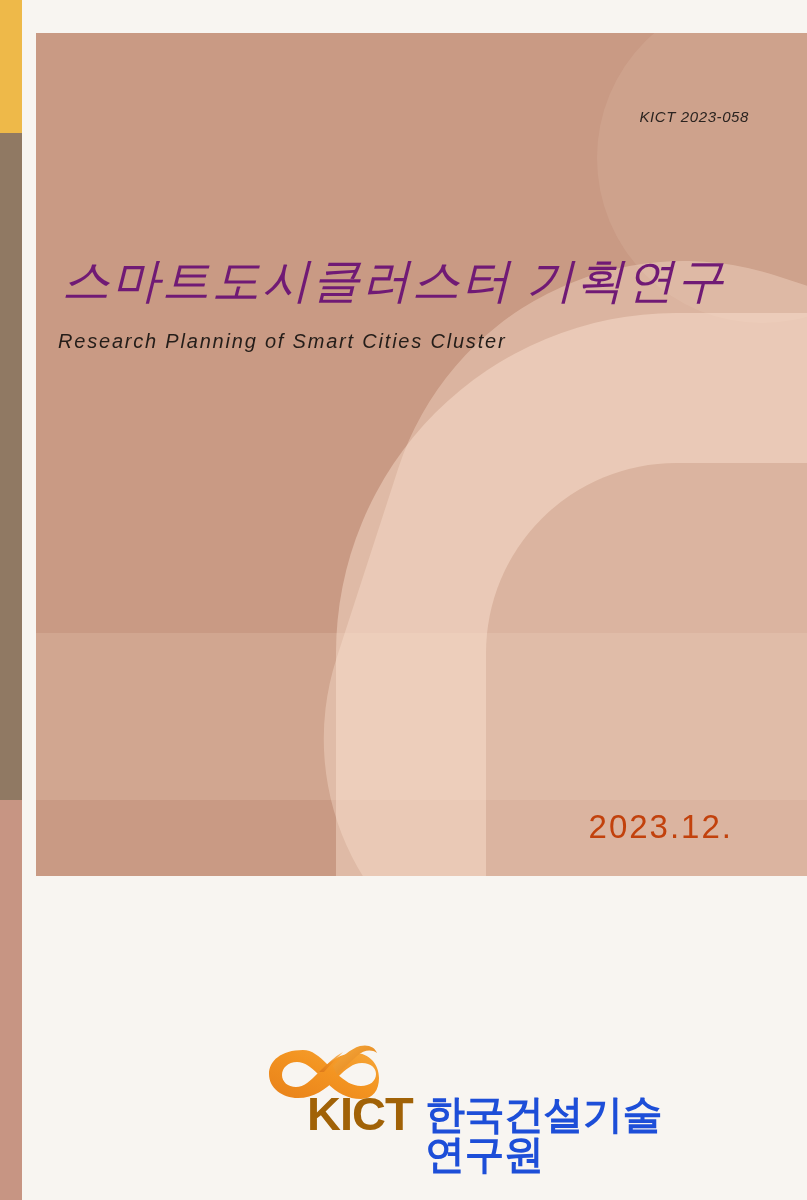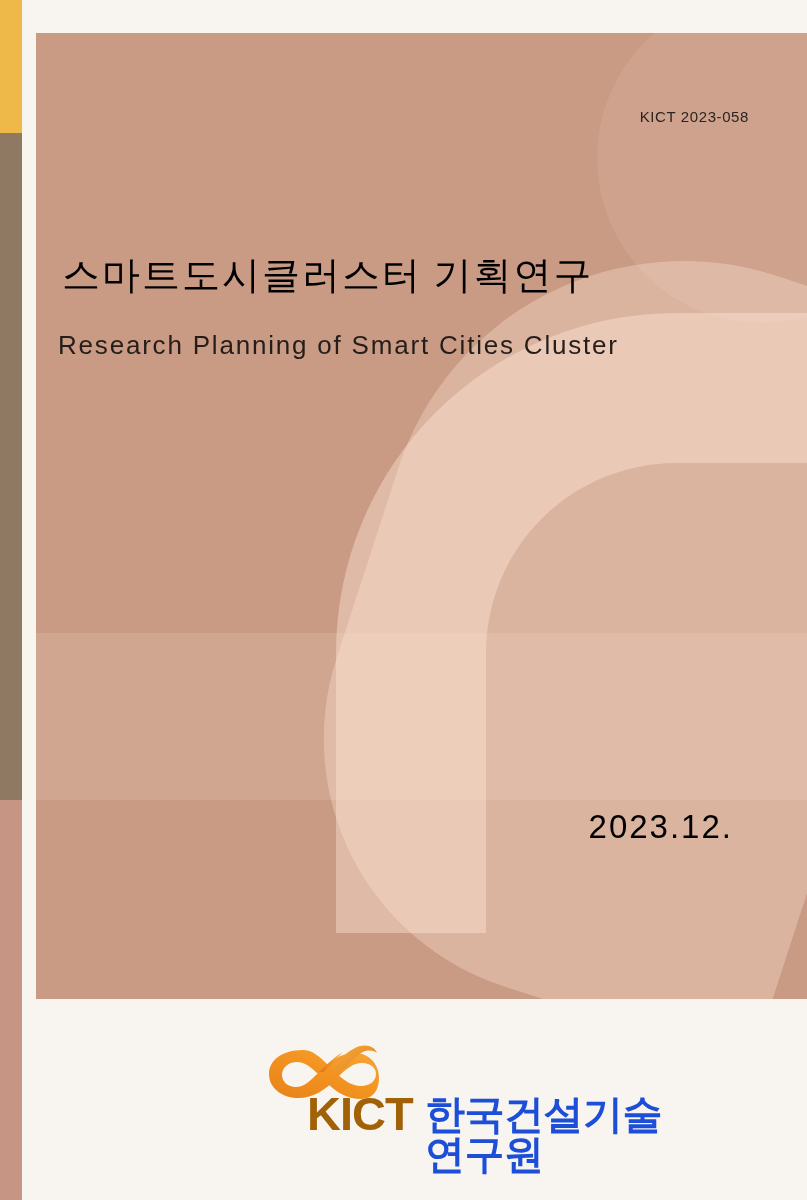--- a/index.html
+++ b/index.html
@@ -27,23 +27,24 @@
   .spine-gold   { top: 0;    height: 133px; background: #eeb949; }
   .spine-brown  { top: 133px; height: 667px; background: #907963; }
   .spine-rose   { top: 800px; height: 400px; background: #c79583; }
 
   
   .cover-panel {
     position: absolute;
     left: 36px;
     top: 33px;
     width: 771px;
-    height: 966px;
+    height: 843px;
     background: #c99a84;
     overflow: hidden;
+    font-style: italic;
   }
 
   
   .deco {
     position: absolute;
     pointer-events: none;
   }
   .deco-band {
     left: 300px;
     top: 280px;
@@ -90,46 +91,46 @@
     color: #2b2420;
     font-family: "Liberation Sans", sans-serif;
   }
 
   
   .title-ko {
     position: absolute;
     left: 26px;
     top: 222px;
     font-family: "Liberation Serif", serif;
-    font-size: 38px;
+    font-size: 48px;
     line-height: 1.1;
-    color: #000000;
+    color: #701a75;
     letter-spacing: 2px;
     white-space: nowrap;
   }
   .title-en {
     position: absolute;
     left: 22px;
     top: 297px;
     font-family: "Liberation Sans", sans-serif;
-    font-size: 26px;
+    font-size: 20px;
     color: #241d19;
     letter-spacing: 1.8px;
     white-space: nowrap;
   }
 
   
   .date {
     position: absolute;
     right: 74px;
     top: 808px;
     font-family: "Liberation Sans", sans-serif;
     font-size: 33px;
     letter-spacing: 2px;
-    color: #000000;
+    color: #c2410c;
   }
 
   
   .logo {
     position: absolute;
     left: 267px;
     top: 1036px;
     width: 420px;
     height: 106px;
   }

